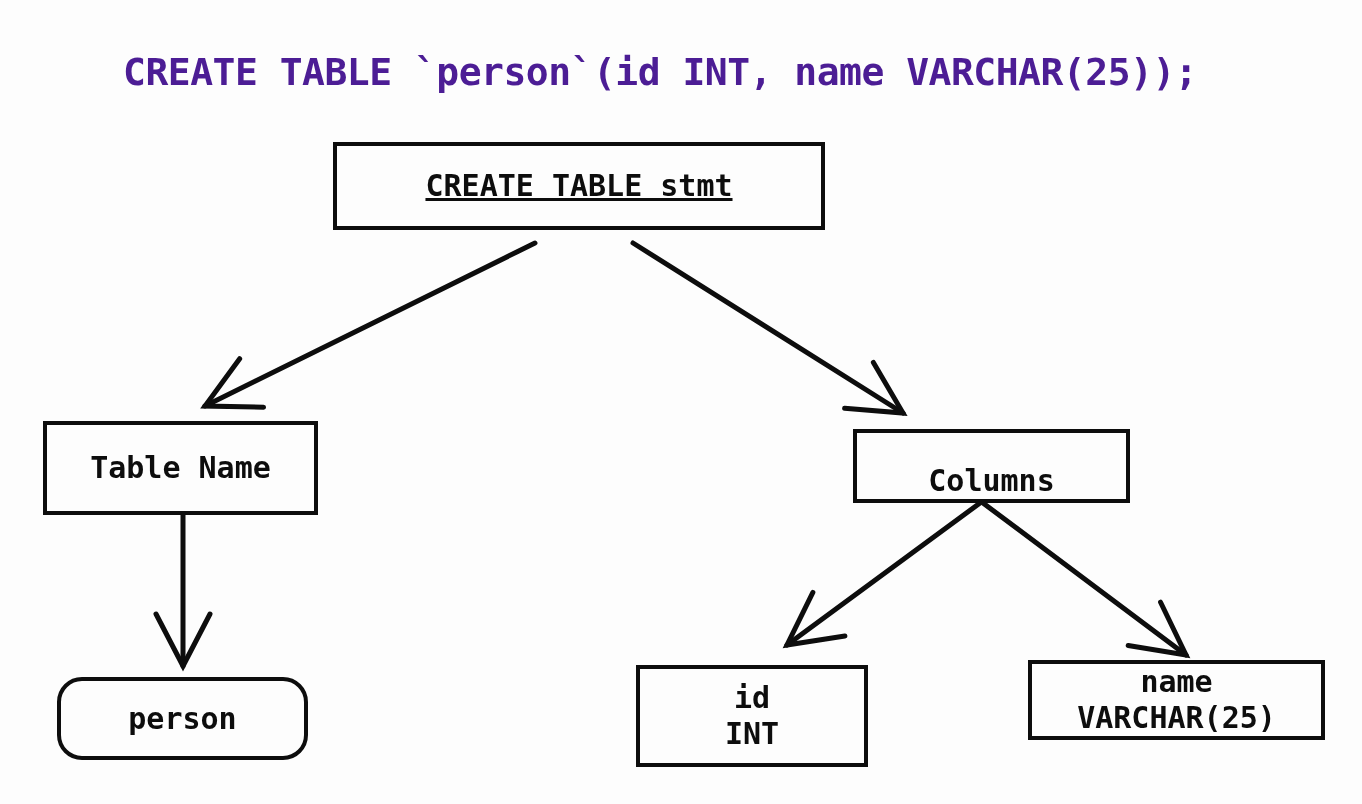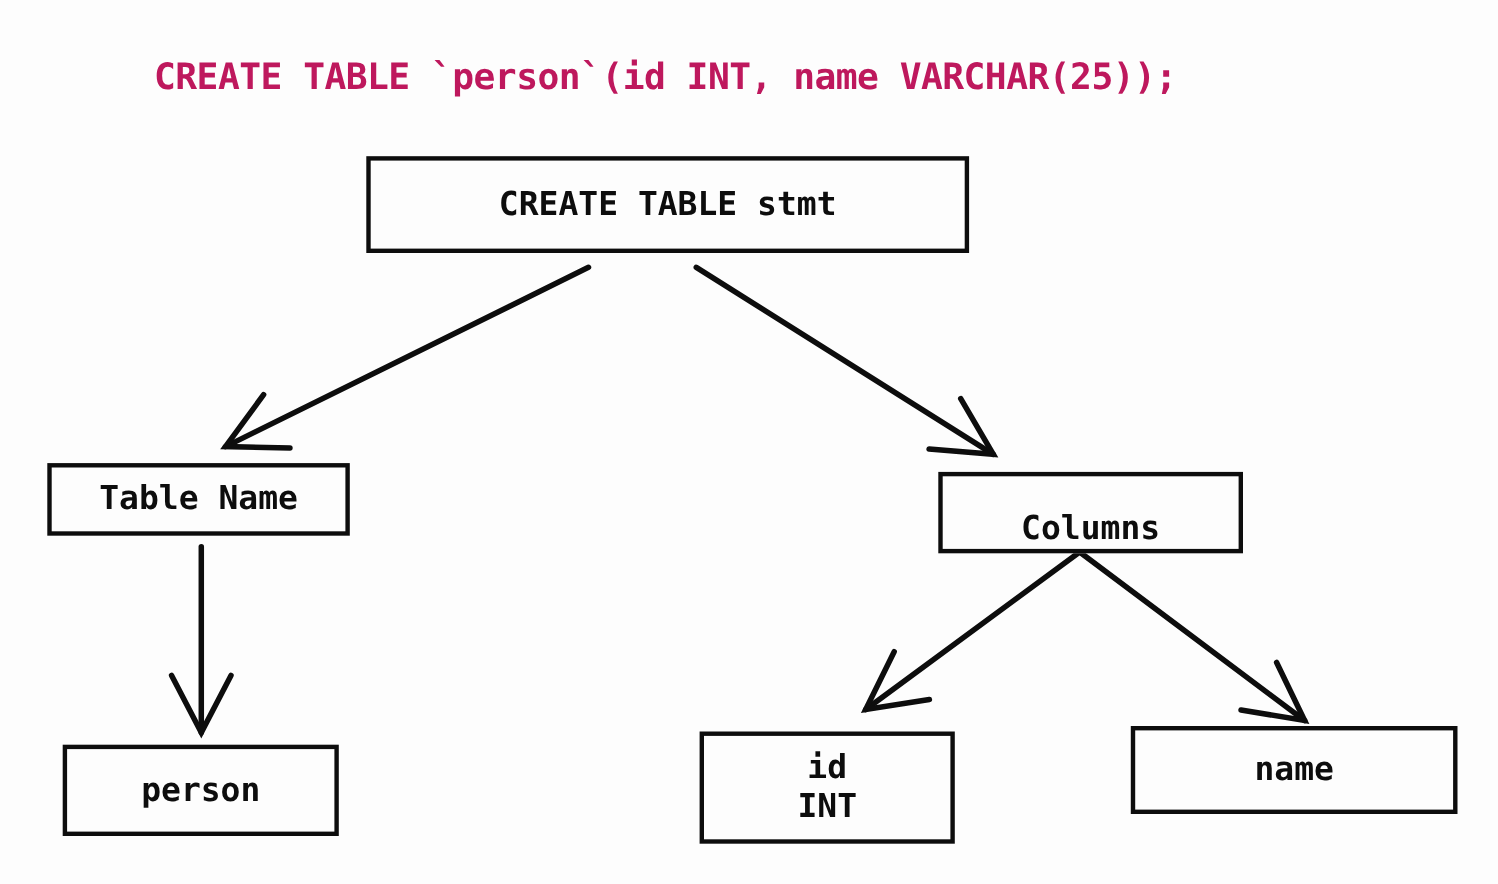--- a/index.html
+++ b/index.html
@@ -11,27 +11,27 @@
     position: relative;
     width: 1362px;
     height: 804px;
     background: #fdfdfd;
     overflow: hidden;
     font-family: "DejaVu Sans Mono", "Liberation Mono", monospace;
     color: #0d0d0d;
   }
   .sql-code {
     position: absolute;
-    left: 140px;
+    left: 123px;
     top: 50px;
-    font-size: 33px;
+    font-size: 38px;
     font-weight: 700;
     letter-spacing: -0.5px;
     white-space: pre;
-    color: #be185d;
+    color: #4c1d95;
   }
   .edges {
     position: absolute;
     left: 0;
     top: 0;
     width: 1362px;
     height: 804px;
     pointer-events: none;
   }
   .node {
@@ -42,24 +42,24 @@
     display: flex;
     flex-direction: column;
     align-items: center;
     justify-content: center;
     font-size: 30px;
     font-weight: 700;
     line-height: 1.2;
     text-align: center;
     white-space: pre;
   }
-  .node-stmt       { left: 333px;  top: 142px; width: 548px; height: 88px;  }
-  .node-table-name { left: 43px;   top: 421px; width: 275px; height: 66px;  }
+  .node-stmt       { left: 333px;  top: 142px; width: 492px; height: 88px; text-decoration: underline;  }
+  .node-table-name { left: 43px;   top: 421px; width: 275px; height: 94px;  }
   .node-columns    { left: 853px;  top: 429px; width: 277px; height: 74px; justify-content: flex-end;  }
-  .node-person     { left: 57px;   top: 677px; width: 251px; height: 83px;  }
+  .node-person     { left: 57px;   top: 677px; width: 251px; height: 83px; border-radius: 25px;  }
   .node-col-id     { left: 636px;  top: 665px; width: 232px; height: 102px; }
   .node-col-name   { left: 1028px; top: 660px; width: 297px; height: 80px;  }
 </style>
 </head>
 <body>
 
 <div class="canvas">
 
   <div class="sql-code">CREATE TABLE `person`(id INT, name VARCHAR(25));</div>
 
@@ -92,15 +92,16 @@
     <span>person</span>
   </div>
 
   <div class="node node-col-id">
     <span>id</span>
     <span>INT</span>
   </div>
 
   <div class="node node-col-name">
     <span>name</span>
+    <span>VARCHAR(25)</span>
   </div>
 
 </div>
 
 </body></html>

